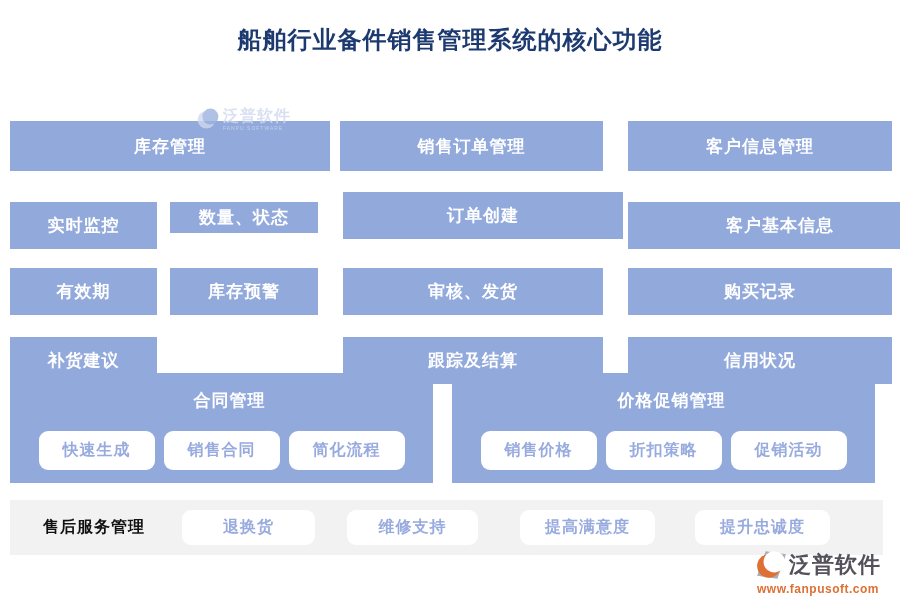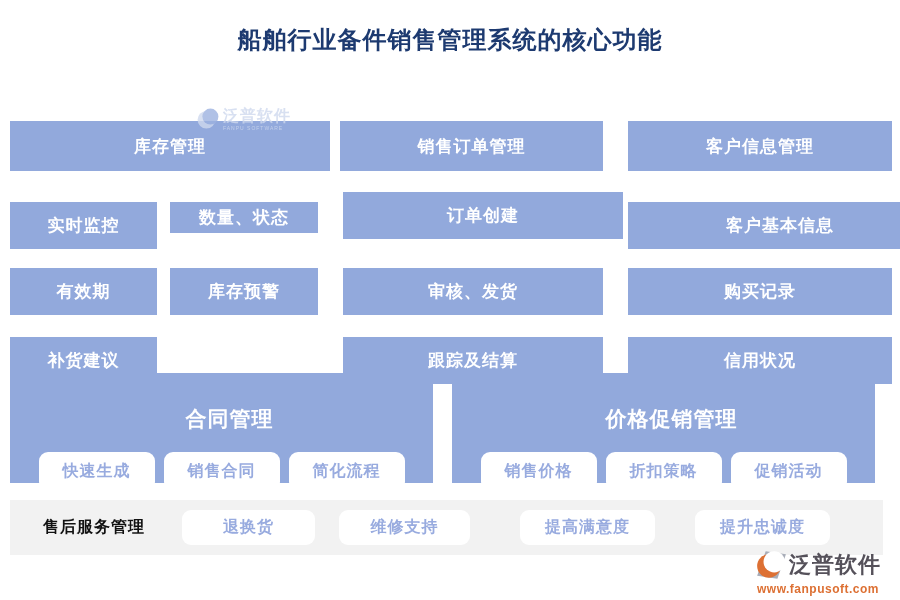--- a/index.html
+++ b/index.html
@@ -14,22 +14,22 @@
   }
   .block{
     position:absolute;background:var(--block);color:#ffffff;
     display:flex;align-items:center;justify-content:center;
     font-size:17px;font-weight:bold;letter-spacing:1px;margin-top:40px;
   }
   .section{
     position:absolute;background:var(--block);
   }
   .section-title{
-    text-align:center;color:#ffffff;font-size:21px;font-weight:bold;
-    margin-top:32px;letter-spacing:1px;padding-left:16px;
+    text-align:center;color:#ffffff;font-size:17px;font-weight:bold;
+    margin-top:16px;letter-spacing:1px;padding-left:16px;
   }
   .section-pills{
     display:flex;justify-content:center;gap:9px;margin-top:19px;
   }
   .pill{
     background:#ffffff;color:var(--pill_text);font-size:16px;font-weight:bold;
     border-radius:9px;padding:9px 24px;letter-spacing:1px;white-space:nowrap;
   }
   .aftersales{
     position:absolute;left:10px;top:500px;width:873px;height:55px;background:var(--bar);
@@ -112,21 +112,21 @@
     <div class="section-pills">
       <span class="pill">销售价格</span>
       <span class="pill">折扣策略</span>
       <span class="pill">促销活动</span>
     </div>
   </div>
 
   <div class="aftersales">
     <div class="aftersales-label">售后服务管理</div>
     <div class="bar-pill" style="left:172px;width:133px;">退换货</div>
-    <div class="bar-pill" style="left:329px;width:131px;">维修支持</div>
+    <div class="bar-pill" style="left:337px;width:131px;">维修支持</div>
     <div class="bar-pill" style="left:510px;width:135px;">提高满意度</div>
     <div class="bar-pill" style="left:685px;width:135px;">提升忠诚度</div>
   </div>
 
   <div class="footer-logo">
     <div class="logo-row">
       <svg width="32" height="32" viewBox="0 0 30 30">
         <polygon class="poly-gray" points="10,2 29,5 21,28 2,25"></polygon>
         <circle class="cres-orange" cx="13" cy="16" r="11"></circle>
         <circle class="cres-cut" cx="18" cy="12" r="10"></circle>

